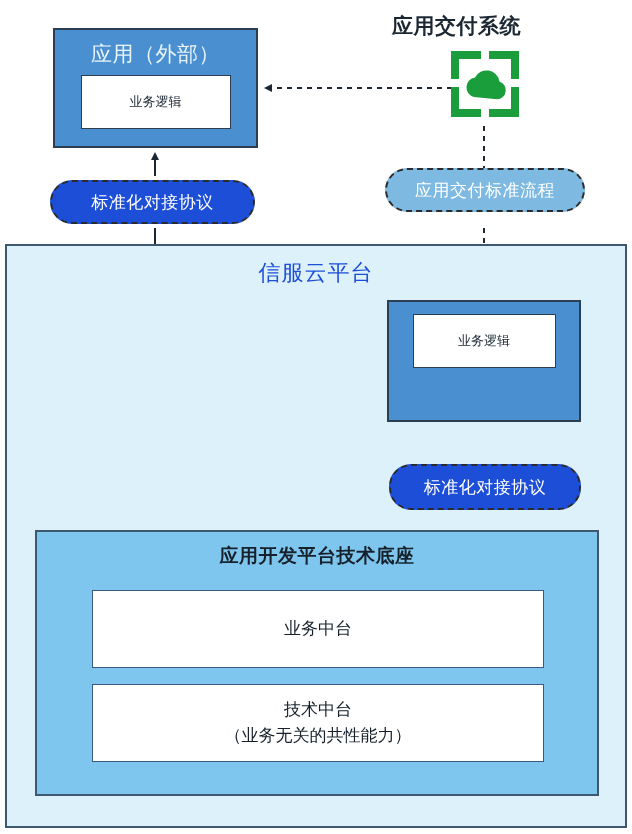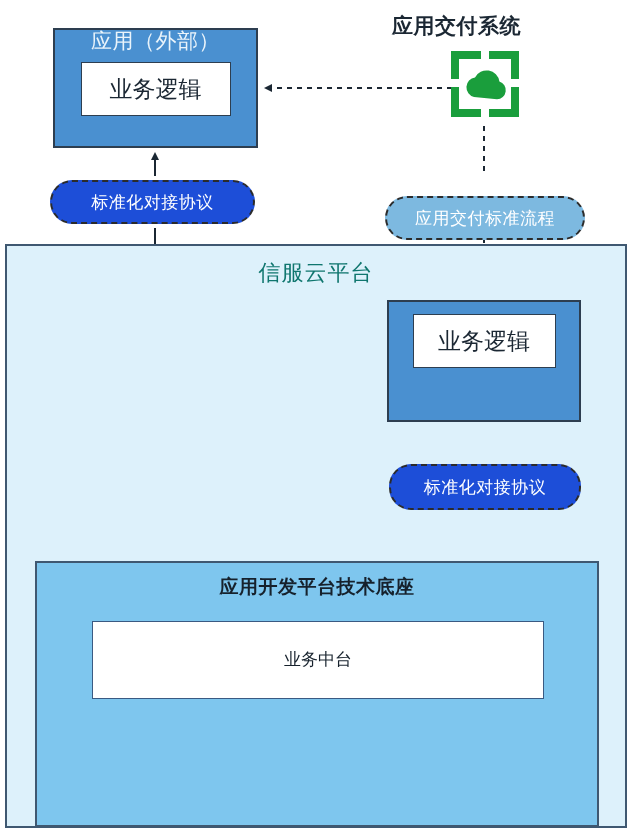--- a/index.html
+++ b/index.html
@@ -25,47 +25,48 @@
     background: #4a90d0;
     border: 2px solid #2d3e50;
     display: flex;
     flex-direction: column;
     align-items: center;
   }
   .app-box-title {
     color: #eaf4fb;
     font-size: 21px;
     line-height: 1;
+    margin-top: 13px;
     letter-spacing: 0.5px;
     white-space: nowrap;
   }
   .inner-white-box {
     background: #ffffff;
     border: 1.5px solid #2d3e50;
     display: flex;
     align-items: center;
     justify-content: center;
     color: #1b2733;
-    font-size: 23px;
+    font-size: 13px;
     white-space: nowrap;
   }
 
   
   .platform {
     background: #ddf1fb;
     border: 2px solid #3f5871;
   }
   .platform-title {
     position: absolute;
     top: 12px;
     left: 0;
     width: 100%;
     text-align: center;
     font-size: 22px;
-    color: #0f766e;
+    color: #1d4ed8;
     letter-spacing: 1px;
   }
 
   
   .tech-base {
     background: #7ec6ee;
     border: 2px solid #3f5871;
   }
   .tech-base-title {
     position: absolute;
@@ -170,34 +171,38 @@
     </svg>
   </div>
 
   <div class="abs app-box" style="left:53px; top:28px; width:205px; height:120px;">
     <div class="app-box-title">应用（外部）</div>
     <div class="inner-white-box" style="width:148px; height:52px; margin-top:11px;">业务逻辑</div>
   </div>
 
   <div class="abs pill pill-green" style="left:50px; top:180px; width:205px; height:44px;">标准化对接协议</div>
 
-  <div class="abs pill pill-blue" style="left:385px; top:196px; width:200px; height:44px;">应用交付标准流程</div>
+  <div class="abs pill pill-blue" style="left:385px; top:168px; width:200px; height:44px;">应用交付标准流程</div>
 
   <div class="abs platform" style="left:5px; top:244px; width:622px; height:584px;">
     <div class="platform-title">信服云平台</div>
   </div>
 
   <div class="abs app-box" style="left:387px; top:300px; width:194px; height:122px;">
     <div class="inner-white-box" style="width:141px; height:52px; margin-top:12px;">业务逻辑</div>
   </div>
 
   <div class="abs pill pill-green" style="left:389px; top:464px; width:192px; height:46px;">标准化对接协议</div>
 
-  <div class="abs tech-base" style="left:35px; top:561px; width:564px; height:266px;">
+  <div class="abs tech-base" style="left:35px; top:530px; width:564px; height:266px;">
     <div class="tech-base-title">应用开发平台技术底座</div>
 
     <div class="abs platform-card" style="left:55px; top:58px; width:452px; height:78px;gap:16px;">
       <div>业务中台</div>
     </div>
 
+    <div class="abs platform-card" style="left:55px; top:152px; width:452px; height:78px;">
+      <div>技术中台</div>
+      <div>（业务无关的共性能力）</div>
+    </div>
   </div>
 
 </div>
 
 </body></html>

